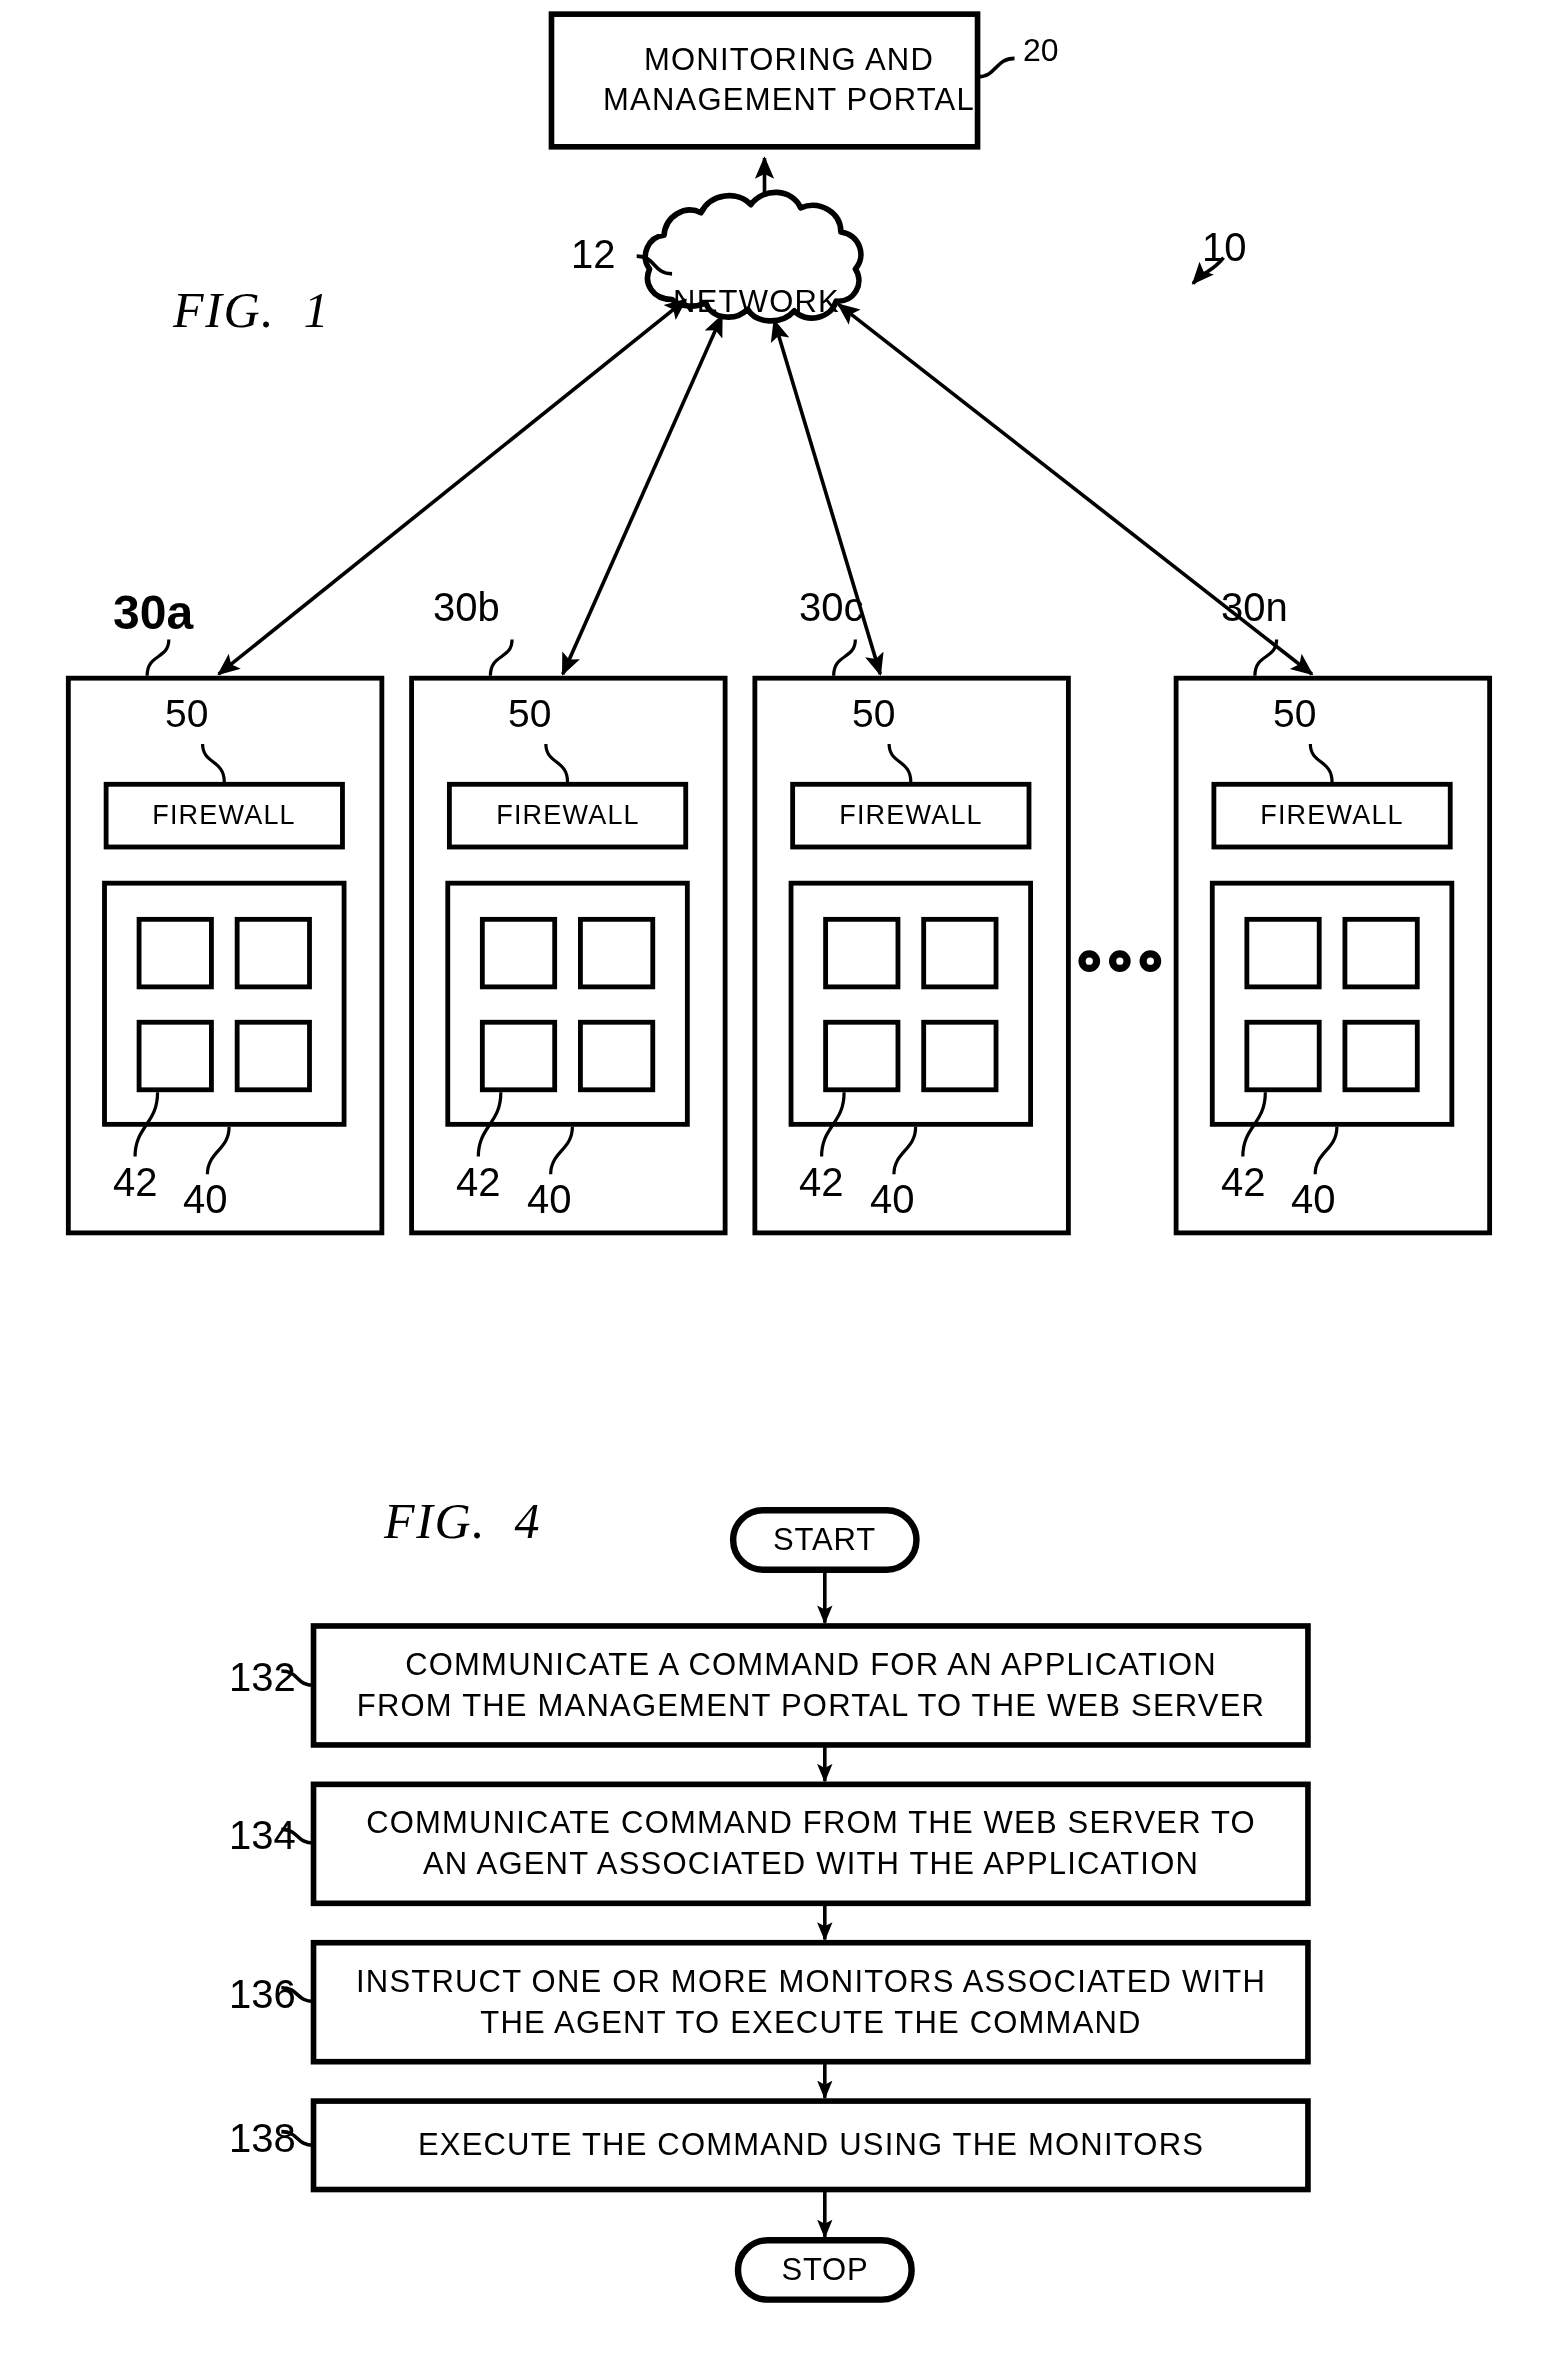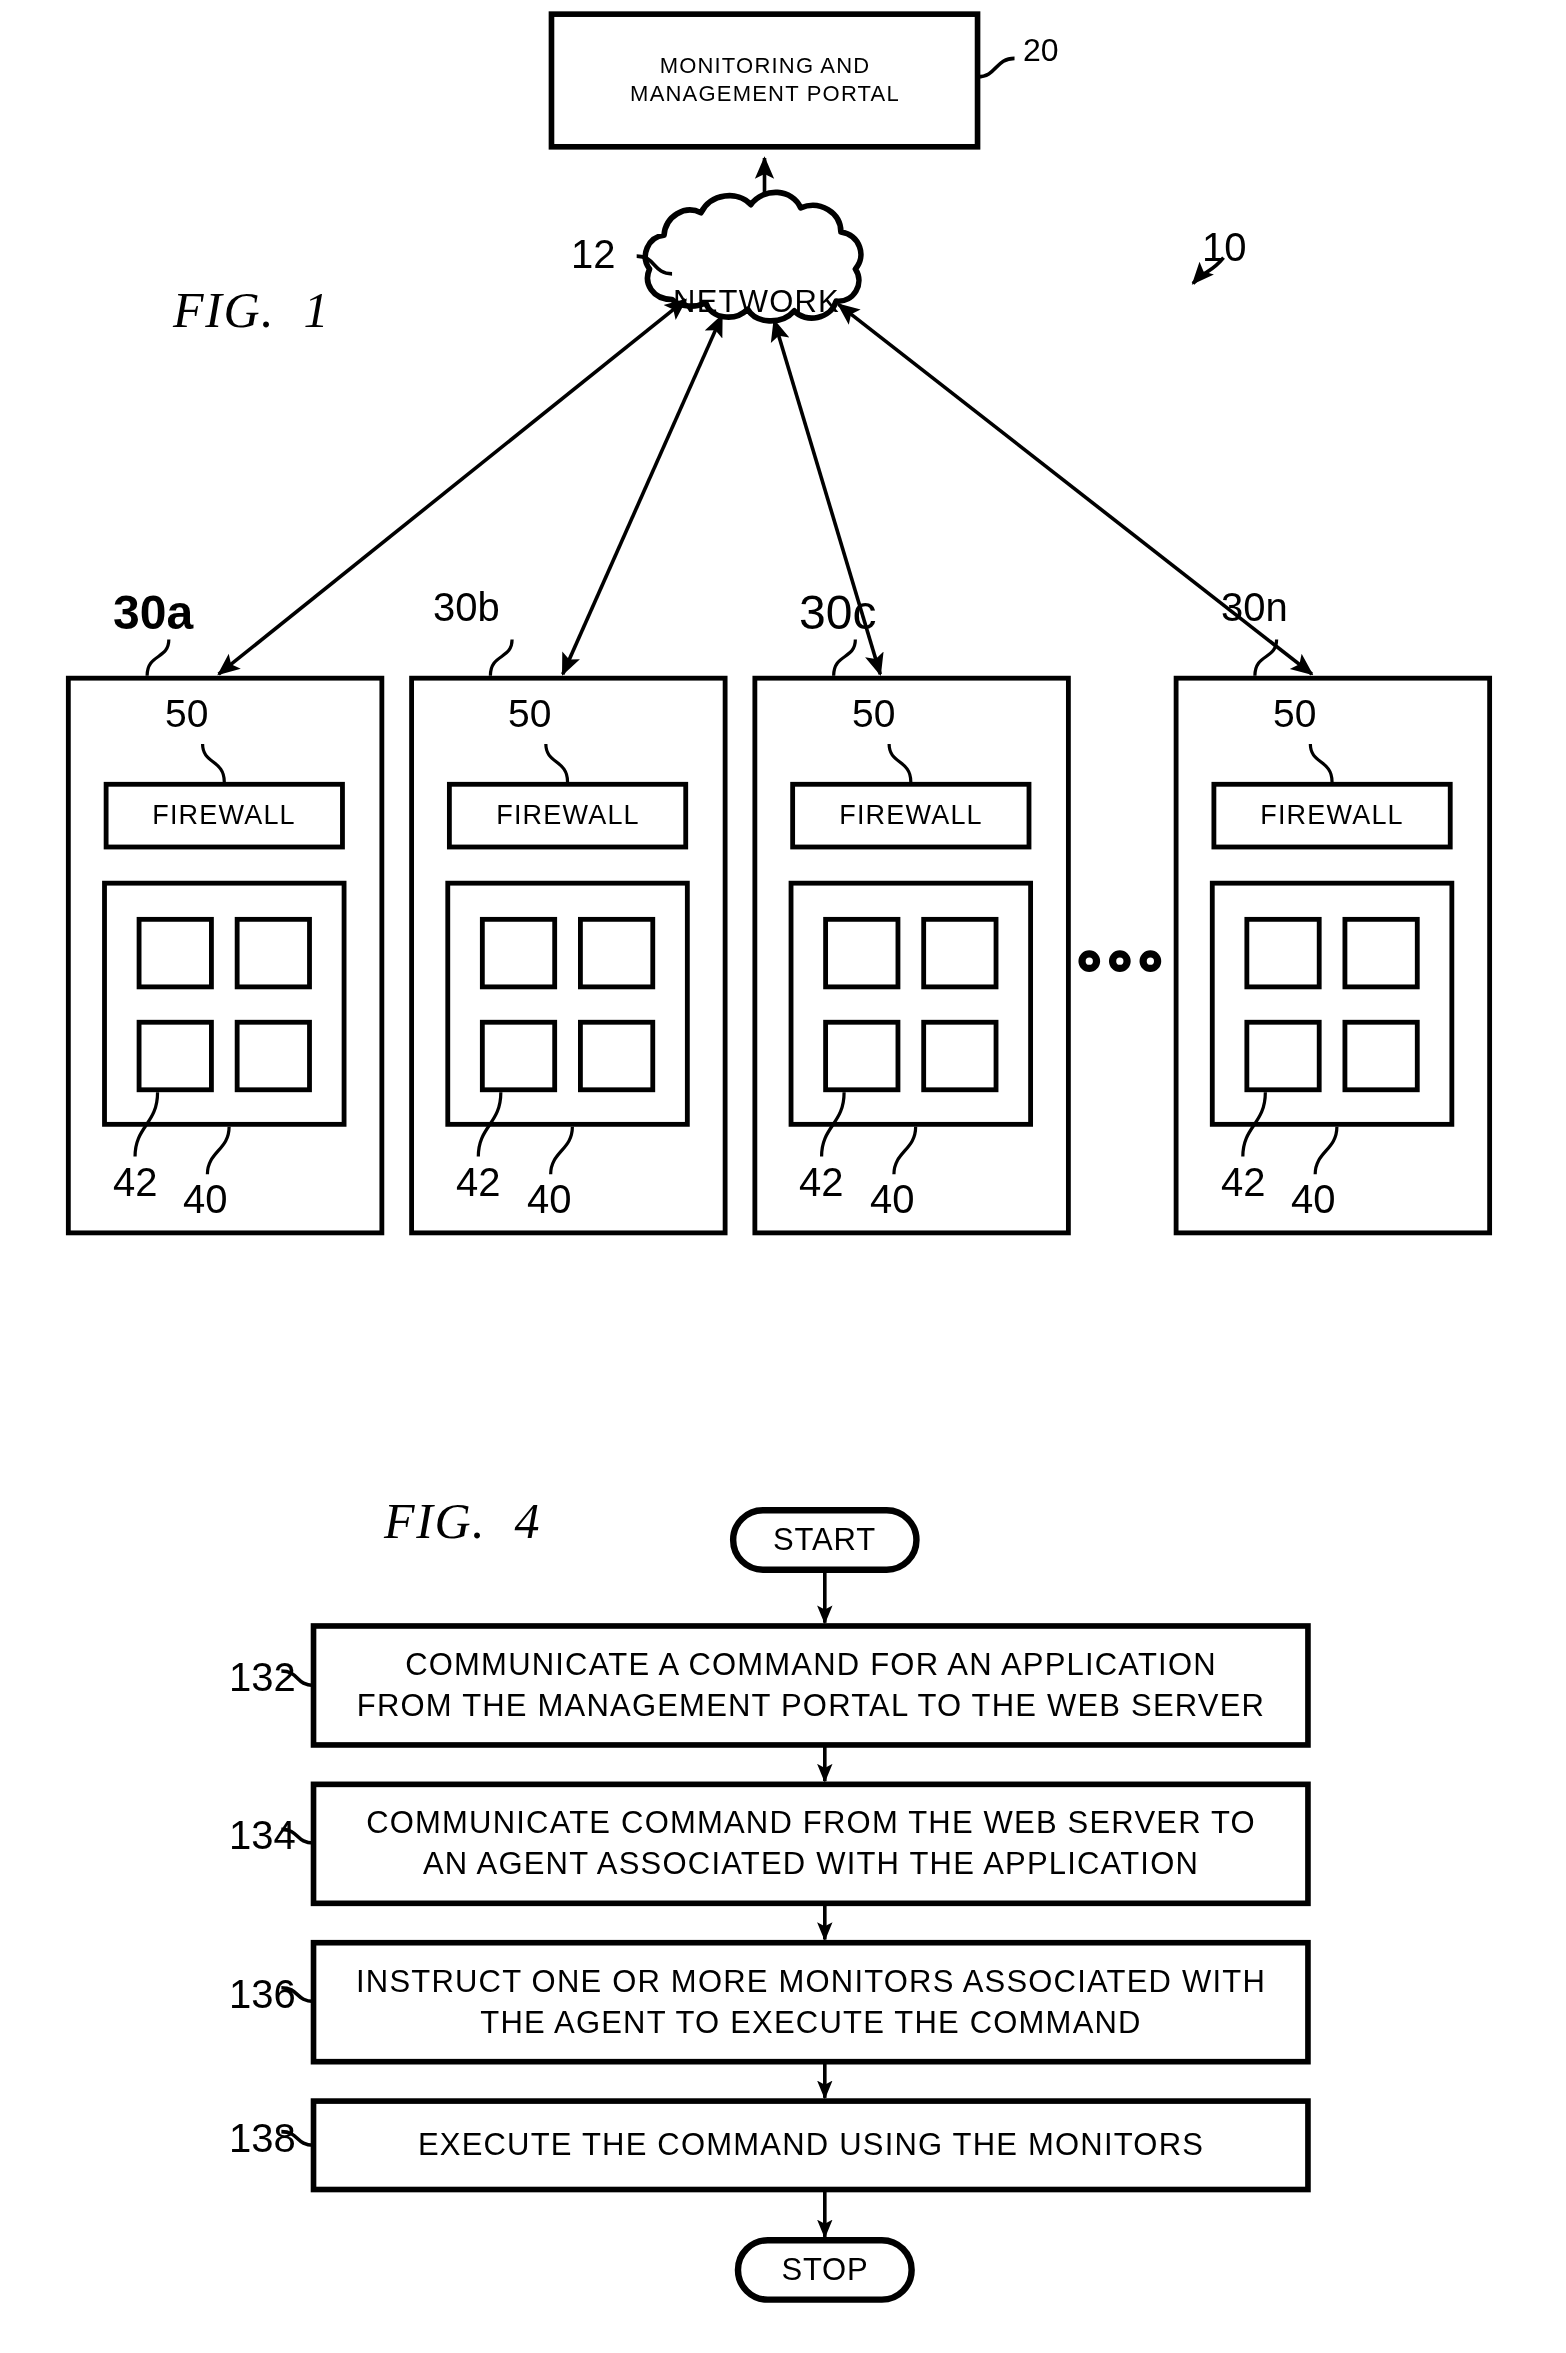--- a/index.html
+++ b/index.html
@@ -138,42 +138,42 @@
 
     <rect x="390" y="2613" width="1237" height="110" fill="#fff" stroke="#000" stroke-width="7"></rect>
     <path d="M390 2668 C368 2668 372 2651 350 2651" fill="none" stroke="#000" stroke-width="4.5"></path>
     <line x1="1026" y1="2723" x2="1026" y2="2782" stroke="#000" stroke-width="4.5" marker-end="url(#ahs)"></line>
 
     <rect x="918" y="2786" width="216" height="74" rx="37" ry="37" fill="#fff" stroke="#000" stroke-width="8"></rect>
   </svg>
 
   <div class="figlabel" style="left:173px;top:281px;width:338px;font-size:50px;">FIG.  1</div>
 
-  <div class="boxtext" style="left:552px;top:13.7px;width:426px;height:133px;font-size:22px;text-align:center;">MONITORING AND
+  <div class="boxtext" style="left:576px;top:13.7px;width:426px;height:133px;font-size:31px;text-align:center;">MONITORING AND
 MANAGEMENT PORTAL</div>
   <div class="refnum" style="left:1023px;top:32px;font-size:32px;">20</div>
 
   <div class="boxtext" style="left:672px;top:281px;width:169px;height:42px;font-size:31px;">NETWORK</div>
   <div class="refnum" style="left:571px;top:232px;font-size:40px;">12</div>
 
   <div class="refnum" style="left:1202px;top:201px;font-size:40px;margin-top:24px;">10</div>
 
   <div class="refnum" style="left:113px;top:585px;font-size:48px;font-weight:bold;">30a</div>
   <div class="refnum" style="left:165px;top:692px;font-size:39px;">50</div>
   <div class="boxtext" style="left:106px;top:784px;width:236px;height:63px;font-size:27px;">FIREWALL</div>
   <div class="refnum" style="left:113px;top:1160px;font-size:40px;">42</div>
   <div class="refnum" style="left:183px;top:1177px;font-size:40px;">40</div>
 
   <div class="refnum" style="left:433px;top:585px;font-size:40px;">30b</div>
   <div class="refnum" style="left:508px;top:692px;font-size:39px;">50</div>
   <div class="boxtext" style="left:450px;top:784px;width:236px;height:63px;font-size:27px;">FIREWALL</div>
   <div class="refnum" style="left:456px;top:1160px;font-size:40px;">42</div>
   <div class="refnum" style="left:527px;top:1177px;font-size:40px;">40</div>
 
-  <div class="refnum" style="left:799px;top:585px;font-size:48px;">30c</div>
+  <div class="refnum" style="left:799px;top:585px;font-size:40px;">30c</div>
   <div class="refnum" style="left:852px;top:692px;font-size:39px;">50</div>
   <div class="boxtext" style="left:793px;top:784px;width:236px;height:63px;font-size:27px;">FIREWALL</div>
   <div class="refnum" style="left:799px;top:1160px;font-size:40px;">42</div>
   <div class="refnum" style="left:870px;top:1177px;font-size:40px;">40</div>
 
   <div class="refnum" style="left:1221px;top:585px;font-size:40px;">30n</div>
   <div class="refnum" style="left:1273px;top:692px;font-size:39px;">50</div>
   <div class="boxtext" style="left:1214px;top:784px;width:236px;height:63px;font-size:27px;">FIREWALL</div>
   <div class="refnum" style="left:1221px;top:1160px;font-size:40px;">42</div>
   <div class="refnum" style="left:1291px;top:1177px;font-size:40px;">40</div>

